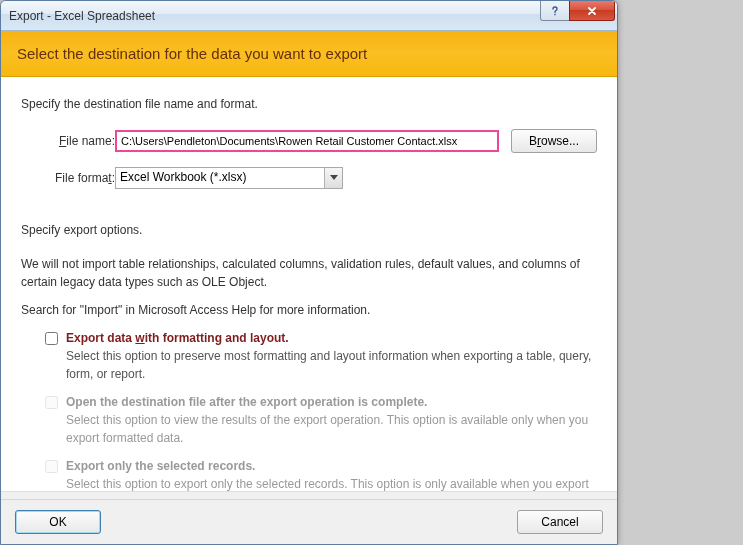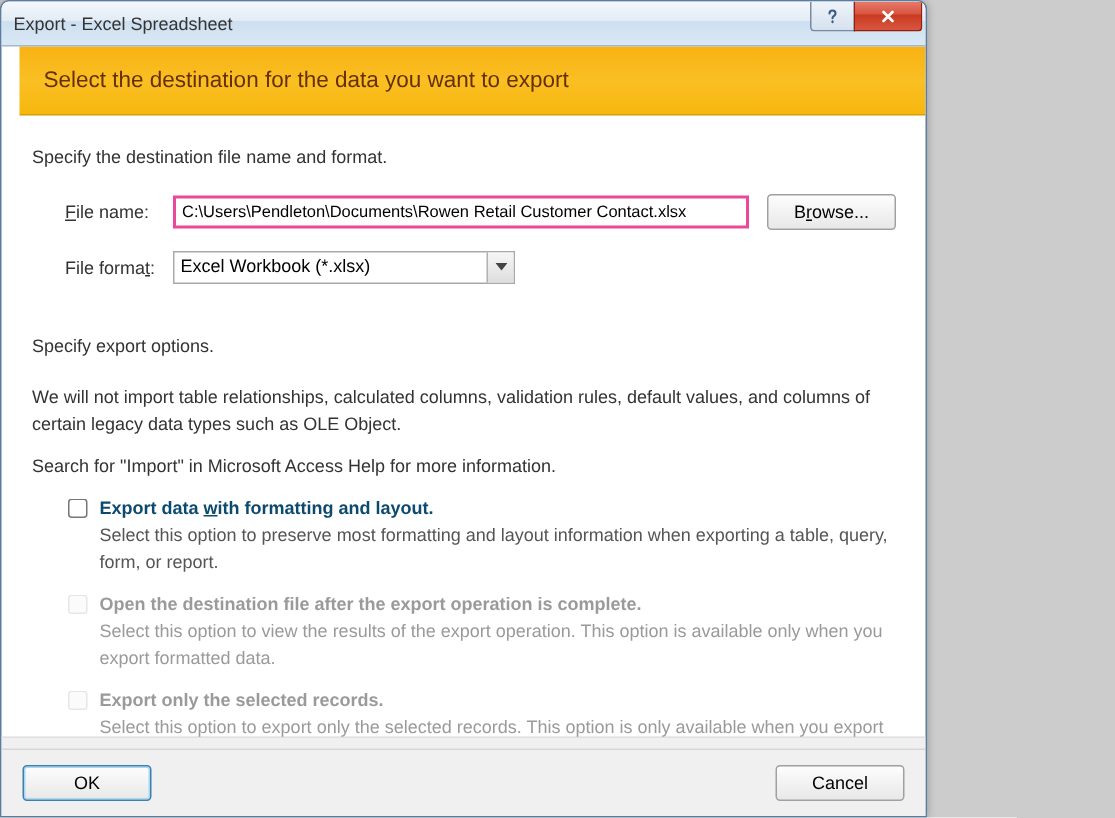--- a/index.html
+++ b/index.html
@@ -60,21 +60,20 @@
   background: linear-gradient(to bottom, #e67a6a 0%, #d85540 45%, #c83a20 46%, #d85540 100%);
   border-color: #902010;
   border-radius: 0 0 3px 0;
 }
 .titlebar .winbtn.close svg { stroke: #fff; }
 .titlebar .winbtn svg { width: 12px; height: 12px; }
 .banner {
   background: linear-gradient(to bottom, #f8b213 0%, #fabf23 50%, #f7b70e 100%);
   padding: 14px 20px 14px 16px;
   border-bottom: 1px solid #d6a000;
-  margin-left: 12px;
 }
 .banner .heading {
   color: #65300a;
   font-size: 15px;
   font-weight: 400;
 }
 .content {
   flex: 1;
   padding: 18px 20px 10px 20px;
   color: #333;
@@ -84,21 +83,21 @@
 .section-label {
   margin-bottom: 16px;
 }
 .field-row {
   display: flex;
   align-items: center;
   margin: 8px 0 14px 22px;
 }
 .field-label {
   width: 72px;
-  text-align: left;
+  text-align: right;
 }
 .underline-key { text-decoration: underline; }
 .text-input {
   flex: 1;
   height: 22px;
   border: 2px solid #ec4899;
   padding: 2px 4px;
   font-family: inherit;
   font-size: 11px;
   margin-right: 12px;
@@ -150,21 +149,21 @@
   margin: 10px 0 2px 24px;
 }
 .option-row input[type=checkbox] {
   margin-top: 3px;
   margin-right: 8px;
   width: 13px;
   height: 13px;
 }
 .option-text .opt-title {
   font-weight: 600;
-  color: #0c4a6e;
+  color: #7f1d1d;
 }
 .option-text .opt-desc {
   color: #555;
   margin-left: 0;
 }
 .option-row.disabled .opt-title,
 .option-row.disabled .opt-desc {
   color: #9a9a9a;
 }
 .option-row.disabled input[type=checkbox] {

